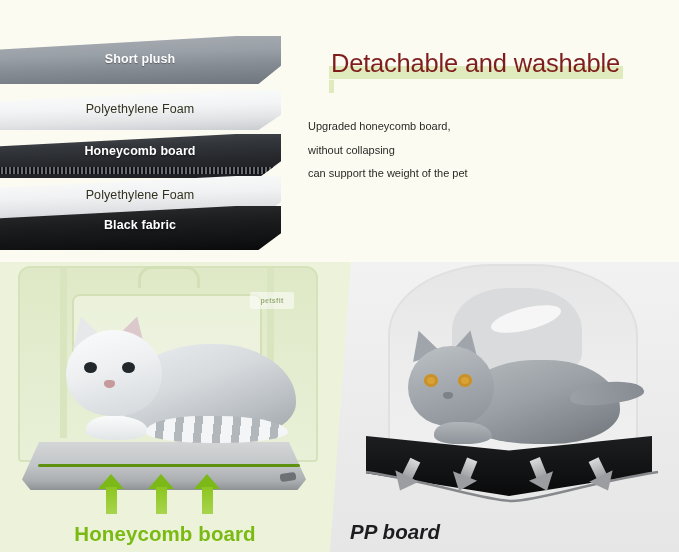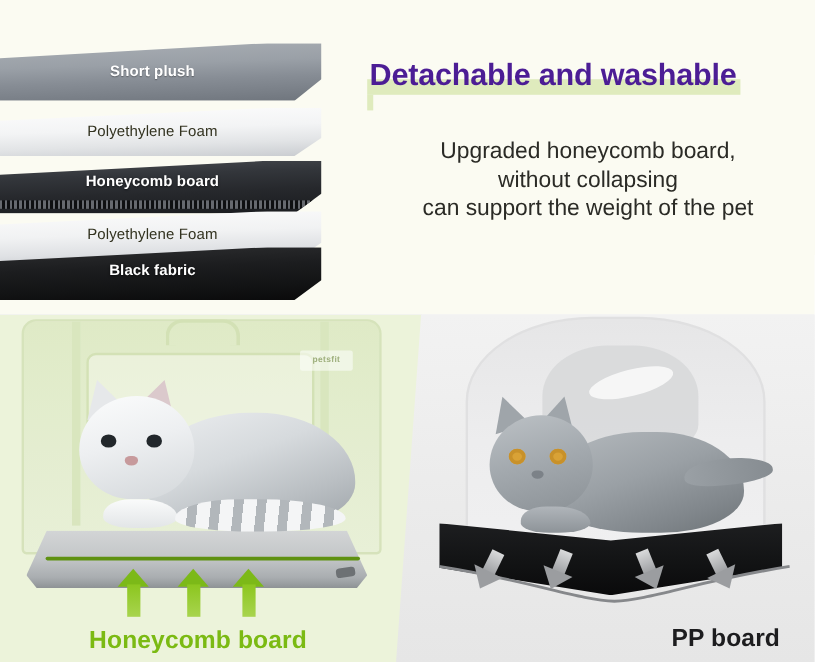--- a/index.html
+++ b/index.html
@@ -12,21 +12,21 @@
   #page { position: relative; width: 679px; height: 552px; overflow: hidden; }
 
   
   #top-section {
     position: absolute; left: 0; top: 0; width: 679px; height: 262px;
     background: #fbfbf2;
   }
 
   
   #layer-stack {
-    position: absolute; left: 0; top: 0; width: 300px; height: 262px;
+    position: absolute; left: 13px; top: 0; width: 300px; height: 262px;
   }
   .layer {
     position: absolute; left: -14px;
     width: 282px;
     border-radius: 1px;
   }
   .layer .slab {
     position: relative; width: 100%; height: 100%;
     clip-path: polygon(0% 100%, 0% 28%, 84% 0%, 100% 0%, 100% 62%, 92% 100%);
   }
@@ -93,41 +93,41 @@
     text-shadow: 0 1px 2px rgba(0,0,0,.6); }
 
   
   #copy-block {
     position: absolute; left: 308px; top: 44px; width: 364px;
   }
   .headline-line {
     position: relative;
     display: inline-block;
     font-size: 25.5px;
-    font-weight: 700;
-    color: #4c1d95;
+    font-weight: 400;
+    color: #7f1d1d;
     line-height: 38px;
     letter-spacing: -.2px;
     white-space: nowrap;
+    margin-left: 23px;
   }
   .headline-line .hl-band {
     position: absolute; left: -2px; right: -3px; bottom: 3px; height: 13px;
     background: #d9e8b4;
     opacity: .85;
     z-index: 0;
   }
   .headline-line .hl-text { position: relative; z-index: 1; }
 
   #body-copy {
     margin-top: 15px;
-    font-size: 19px;
+    font-size: 11px;
     line-height: 23.5px;
     color: #2b2b26;
     font-weight: 400;
-    text-align: center;
   }
   #body-copy div { white-space: nowrap; }
 
   
   #bottom-section {
     position: absolute; left: 0; top: 262px; width: 679px; height: 290px;
     background: #efefef;
     overflow: hidden;
   }
 
@@ -348,23 +348,24 @@
     border-left: 13px solid transparent; border-right: 13px solid transparent;
     border-top: 16px solid #9b9da0;
   }
   #arrow-dn-1 { left: 42px; transform: rotate(26deg); }
   #arrow-dn-2 { left: 100px; transform: rotate(22deg); }
   #arrow-dn-3 { left: 176px; transform: rotate(-22deg); }
   #arrow-dn-4 { left: 236px; transform: rotate(-26deg); }
 
   #label-pp {
     position: absolute; left: 0; top: 62px; width: 300px;
-    text-align: right;
+    text-align: left;
     font-size: 20.5px; font-weight: 700; color: #1d1d1f;
     letter-spacing: .1px;
+    font-style: italic;
   }
 </style>
 </head>
 <body>
 
 <div id="page">
 
   <div id="top-section">
 
     <div id="layer-stack">

